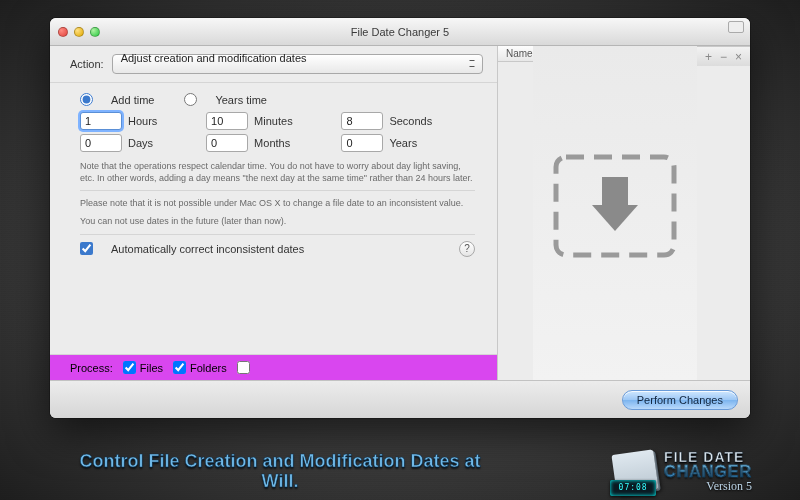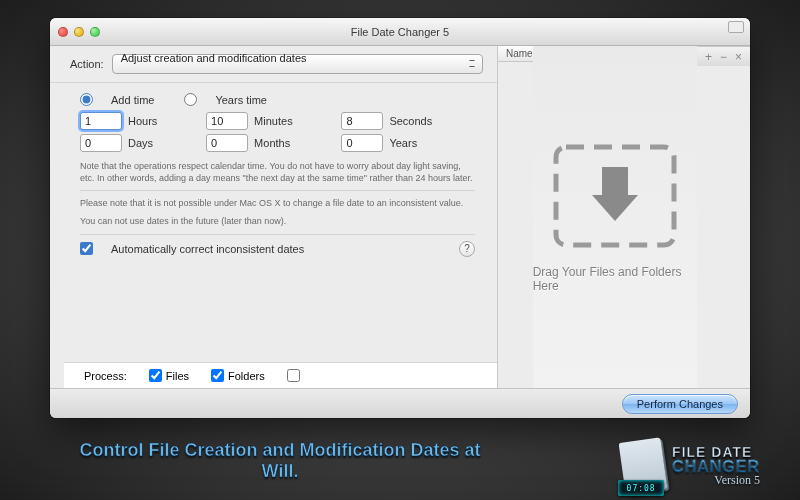--- a/index.html
+++ b/index.html
@@ -64,57 +64,57 @@
     height:18px; width:42px; background:#fff; border:1px solid #a8a8a8; border-radius:3px;
     font-size:11px; padding:0 4px; display:flex; align-items:center; color:#222;
   }
   .num.focus { box-shadow:0 0 0 2px #7fb3ff; border-color:#5a8fd6; }
   .note { font-size:9px; color:#6a6a6a; line-height:1.35; margin-bottom:6px; }
   .hr { border:none; border-top:1px solid #d5d5d5; margin:4px 0 6px; }
   .check-row { display:flex; align-items:center; gap:18px; font-size:11px; margin-top:4px; }
   .check-row input { accent-color:#3b79cc; }
   .help { margin-left:auto; width:16px; height:16px; border-radius:50%; border:1px solid #a8a8a8; background:linear-gradient(#fff,#e5e5e5); font-size:10px; color:#555; display:flex; align-items:center; justify-content:center; }
   .process-row {
-    display:flex; align-items:center; gap:22px; padding:6px 14px 6px 20px;
-    font-size:11px; border-top:1px solid #d5d5d5; background:#ffffff; margin-top:auto;margin-left:14px;
+    display:flex; align-items:center; gap:10px; padding:6px 14px 6px 20px;
+    font-size:11px; border-top:1px solid #d5d5d5; background:#d946ef; margin-top:auto;
   }
   .process-row label { display:flex; align-items:center; gap:4px; }
   .right-header { height:16px; background:linear-gradient(#fdfdfd,#e8e8e8); border-bottom:1px solid #c8c8c8; font-size:10px; color:#555; padding-left:8px; display:flex; align-items:center; }
   .dropzone {
     flex:1; background:linear-gradient(#eaeaea,#f2f2f2);
     display:flex; flex-direction:column; align-items:center; justify-content:center;
     position:relative;
   }
   .drop-box {
     width:130px; height:110px; position:relative; margin-bottom:14px;
   }
   .drop-box svg { width:100%; height:100%; }
   .drop-label { font-size:12px; color:#808080; text-shadow:0 1px 0 #fff; }
   .right-footer { height:20px; background:linear-gradient(#f2f2f2,#dcdcdc); border-top:1px solid #c8c8c8; display:flex; align-items:center; gap:8px; padding:0 8px; font-size:12px; color:#888; }
   .bottom-bar {
-    height:30px; background:linear-gradient(#ececec,#d6d6d6); border-top:1px solid #c2c2c2;
+    height:38px; background:linear-gradient(#ececec,#d6d6d6); border-top:1px solid #c2c2c2;
     display:flex; align-items:center; justify-content:flex-end; padding:0 12px;
   }
   .aqua-btn {
     height:20px; padding:0 14px; font-size:11px; color:#10253f;
     background:linear-gradient(#cfe7ff,#9ec8f5 48%,#7db5ef 52%,#b9d9fb);
     border:1px solid #6a9bd8; border-radius:10px; box-shadow:inset 0 1px 0 rgba(255,255,255,0.8);
     display:flex; align-items:center;
   }
   
-  .promo { position:absolute; left:0; right:0; bottom:8px; display:flex; align-items:flex-start; justify-content:space-between; padding:0 40px 0 70px; }
+  .promo { position:absolute; left:0; right:8px; bottom:8px; display:flex; align-items:flex-end; justify-content:space-between; padding:0 40px 0 70px; }
   .tagline {
     font-family: "Arial Black", Arial, sans-serif; font-weight:900; font-size:18px; line-height:1.15;
     color:#6fb9e8; text-align:center;
     text-shadow: 0 1px 0 #0a1a28, 0 2px 2px rgba(0,0,0,0.7);
     -webkit-text-stroke: 0.6px #0d2a42;
     max-width: 420px;
   }
   .logo { display:flex; align-items:center; gap:8px; }
-  .calendar-icon { width:42px; height:52px; position:relative; }
+  .calendar-icon { width:42px; height:40px; position:relative; }
   .calendar-icon .pages { position:absolute; inset:0; background:linear-gradient(#dfe8ef,#b9c6d0); border-radius:3px; box-shadow:1px 1px 0 #6e7a84,2px 2px 0 #55606a,3px 3px 4px rgba(0,0,0,0.6); transform:rotate(-8deg); }
   .calendar-icon .display { position:absolute; left:-4px; bottom:-4px; width:46px; height:16px; background:#0a1a22; border-radius:2px; box-shadow:0 1px 3px rgba(0,0,0,0.8), inset 0 0 4px #0ff; display:flex; align-items:center; justify-content:center; font-size:8px; font-family:monospace; color:#3ff; letter-spacing:1px; }
   .logo-text { display:flex; flex-direction:column; line-height:0.95; }
   .logo-text .l1 { font-family:"Arial Black",Arial,sans-serif; font-weight:900; font-size:14px; letter-spacing:1px; color:#dce6ee; text-shadow:0 1px 0 #000,0 2px 3px rgba(0,0,0,0.9); -webkit-text-stroke:0.5px #1a2a38;}
   .logo-text .l2 { font-family:"Arial Black",Arial,sans-serif; font-weight:900; font-size:16px; letter-spacing:1px;
     background:linear-gradient(#7fc8f0,#2a7ab5); -webkit-background-clip:text; background-clip:text; color:transparent;
     text-shadow:0 2px 2px rgba(0,0,0,0.6); -webkit-text-stroke:0.5px #07304e;}
   .logo-text .l3 { font-family:"Brush Script MT","Comic Sans MS",cursive; font-size:12px; color:#bcd4e6; text-align:right; margin-top:1px; text-shadow:0 1px 2px #000;}
 </style>
 </head>
@@ -201,21 +201,20 @@
       <div class="dropzone">
         <div class="drop-box">
           <svg viewBox="0 0 130 110">
             <rect x="6" y="6" width="118" height="98" rx="10" fill="none" stroke="#9a9a9a" stroke-width="5" stroke-dasharray="18 10"></rect>
             <g fill="#8a8a8a">
               <rect x="52" y="26" width="26" height="28"></rect>
               <polygon points="42,54 88,54 65,80"></polygon>
             </g>
           </svg>
         </div>
-        <div class="drop-label">Drag Your Files and Folders Here</div>
       </div>
       <div class="right-footer">
         <span>+</span>
         <span>−</span>
         <span>×</span>
       </div>
     </div>
   </div>
 
   <div class="bottom-bar">

